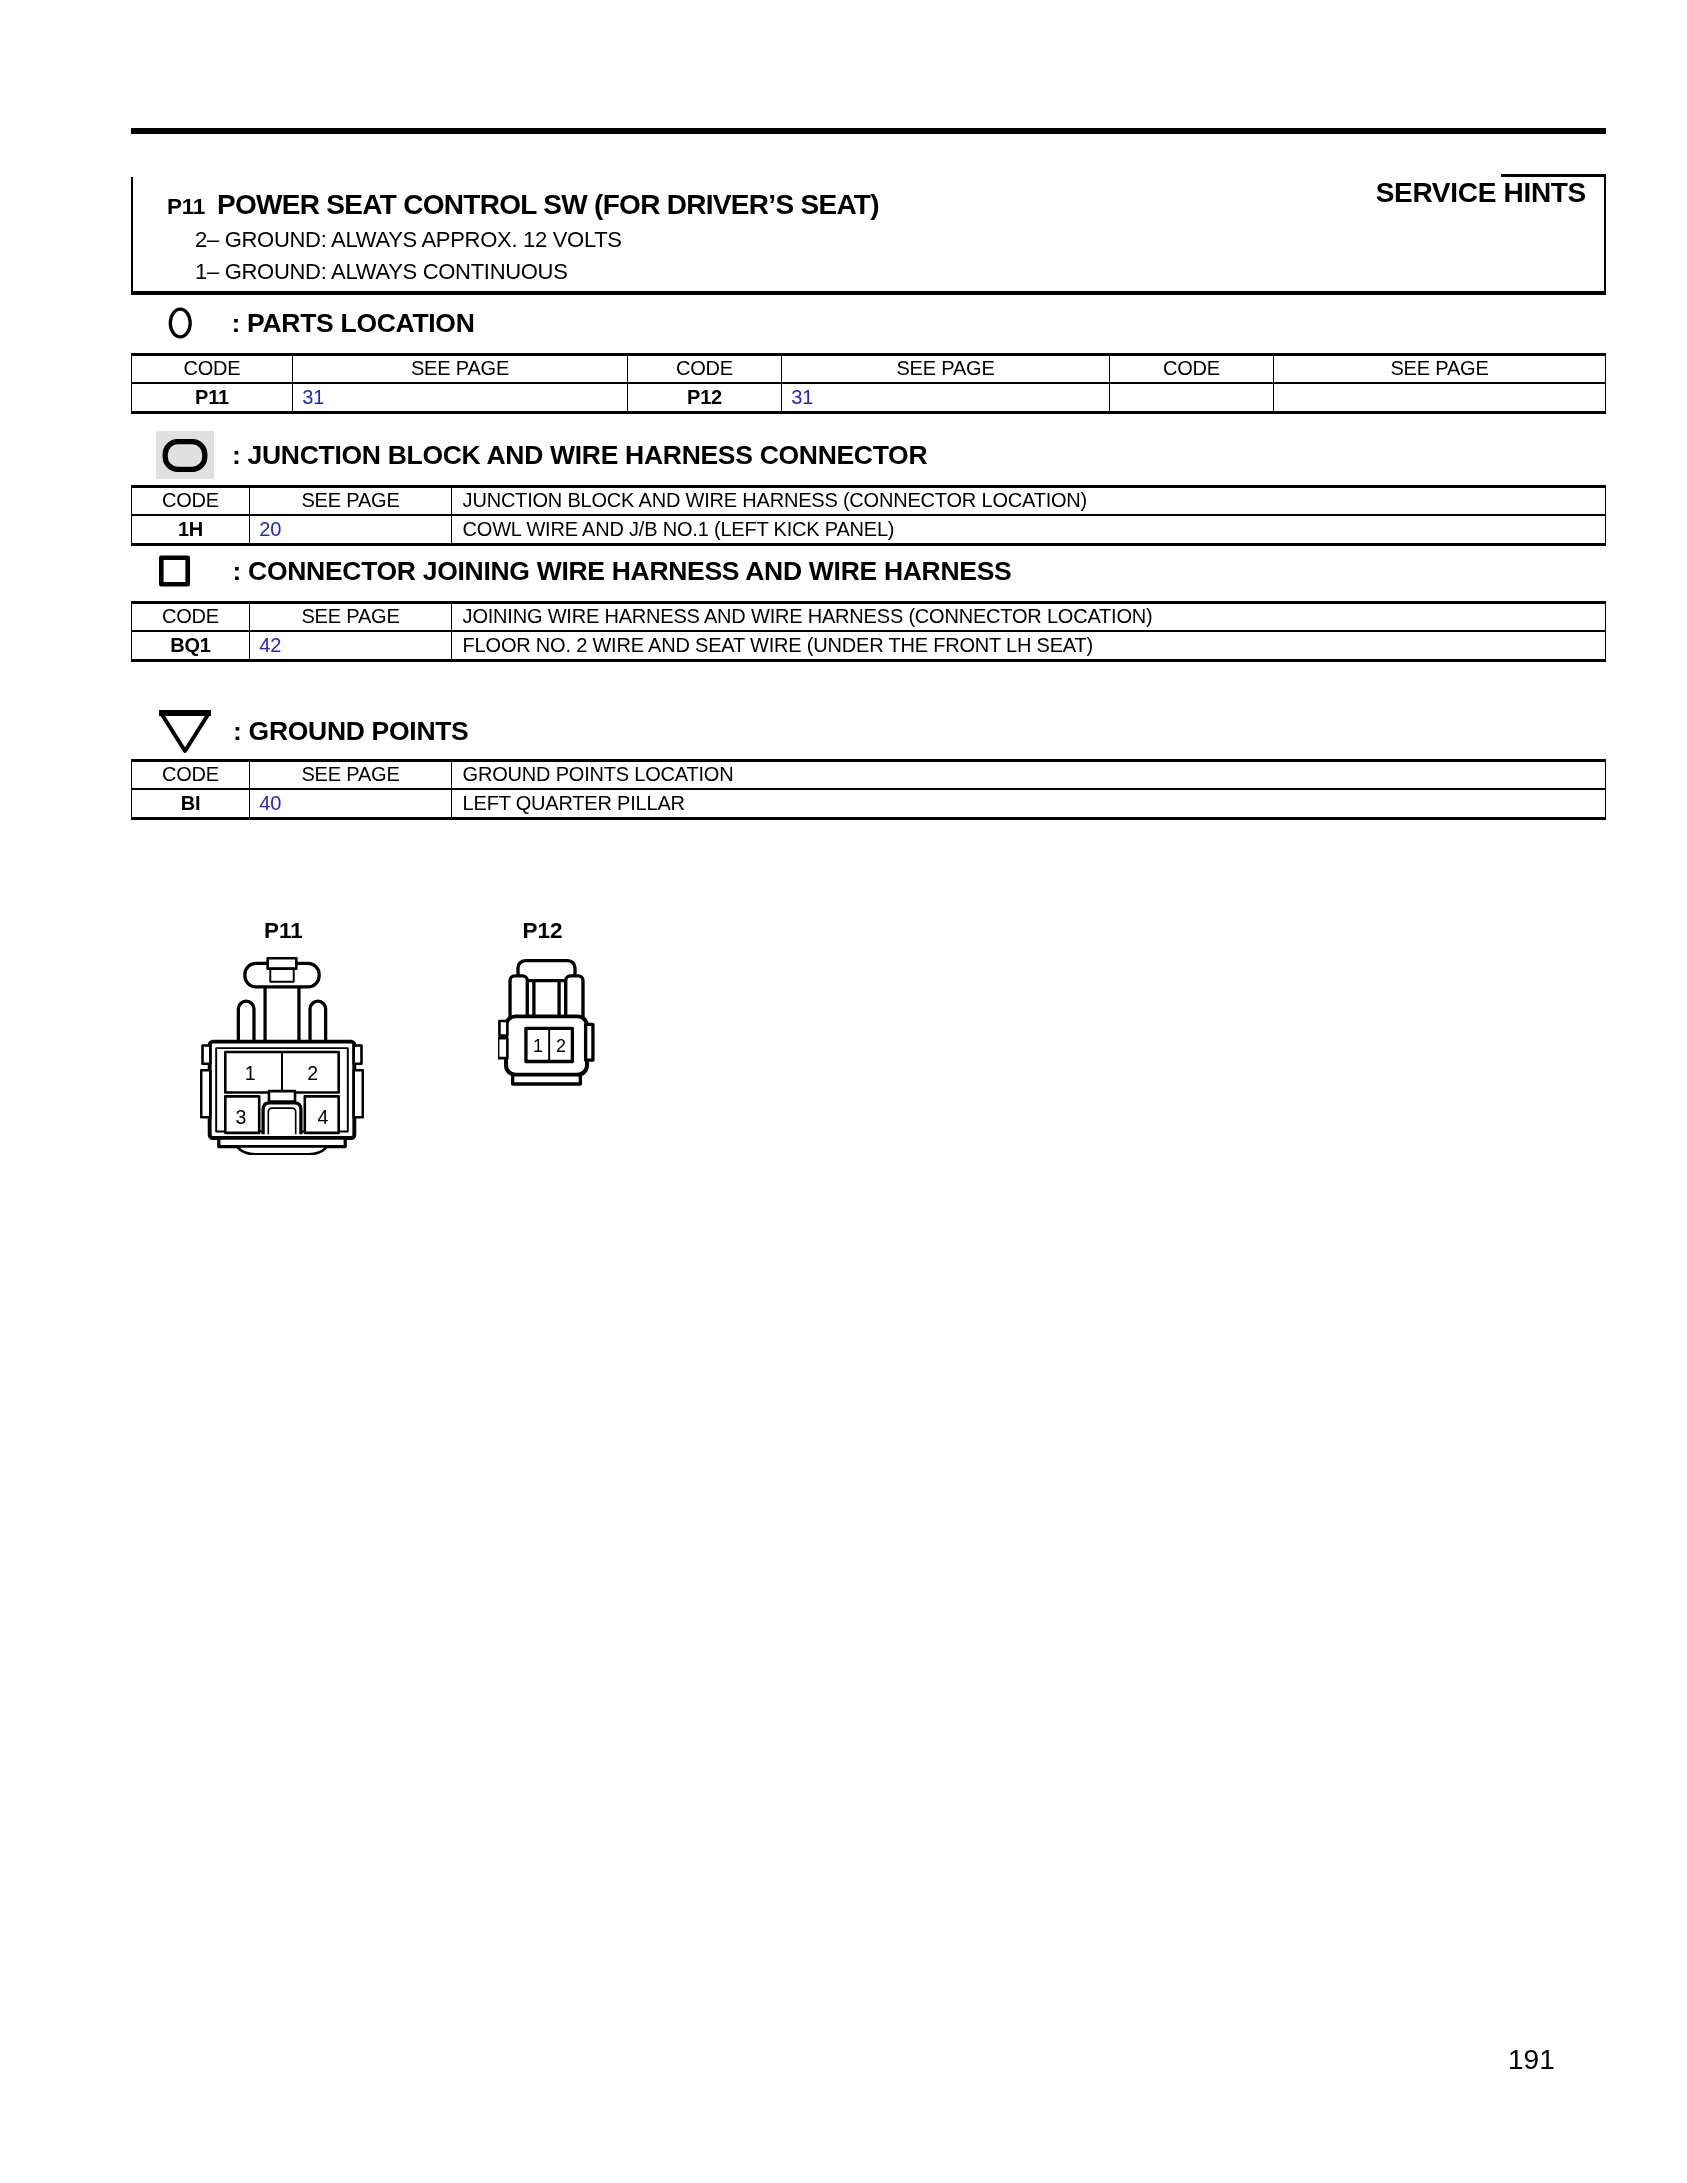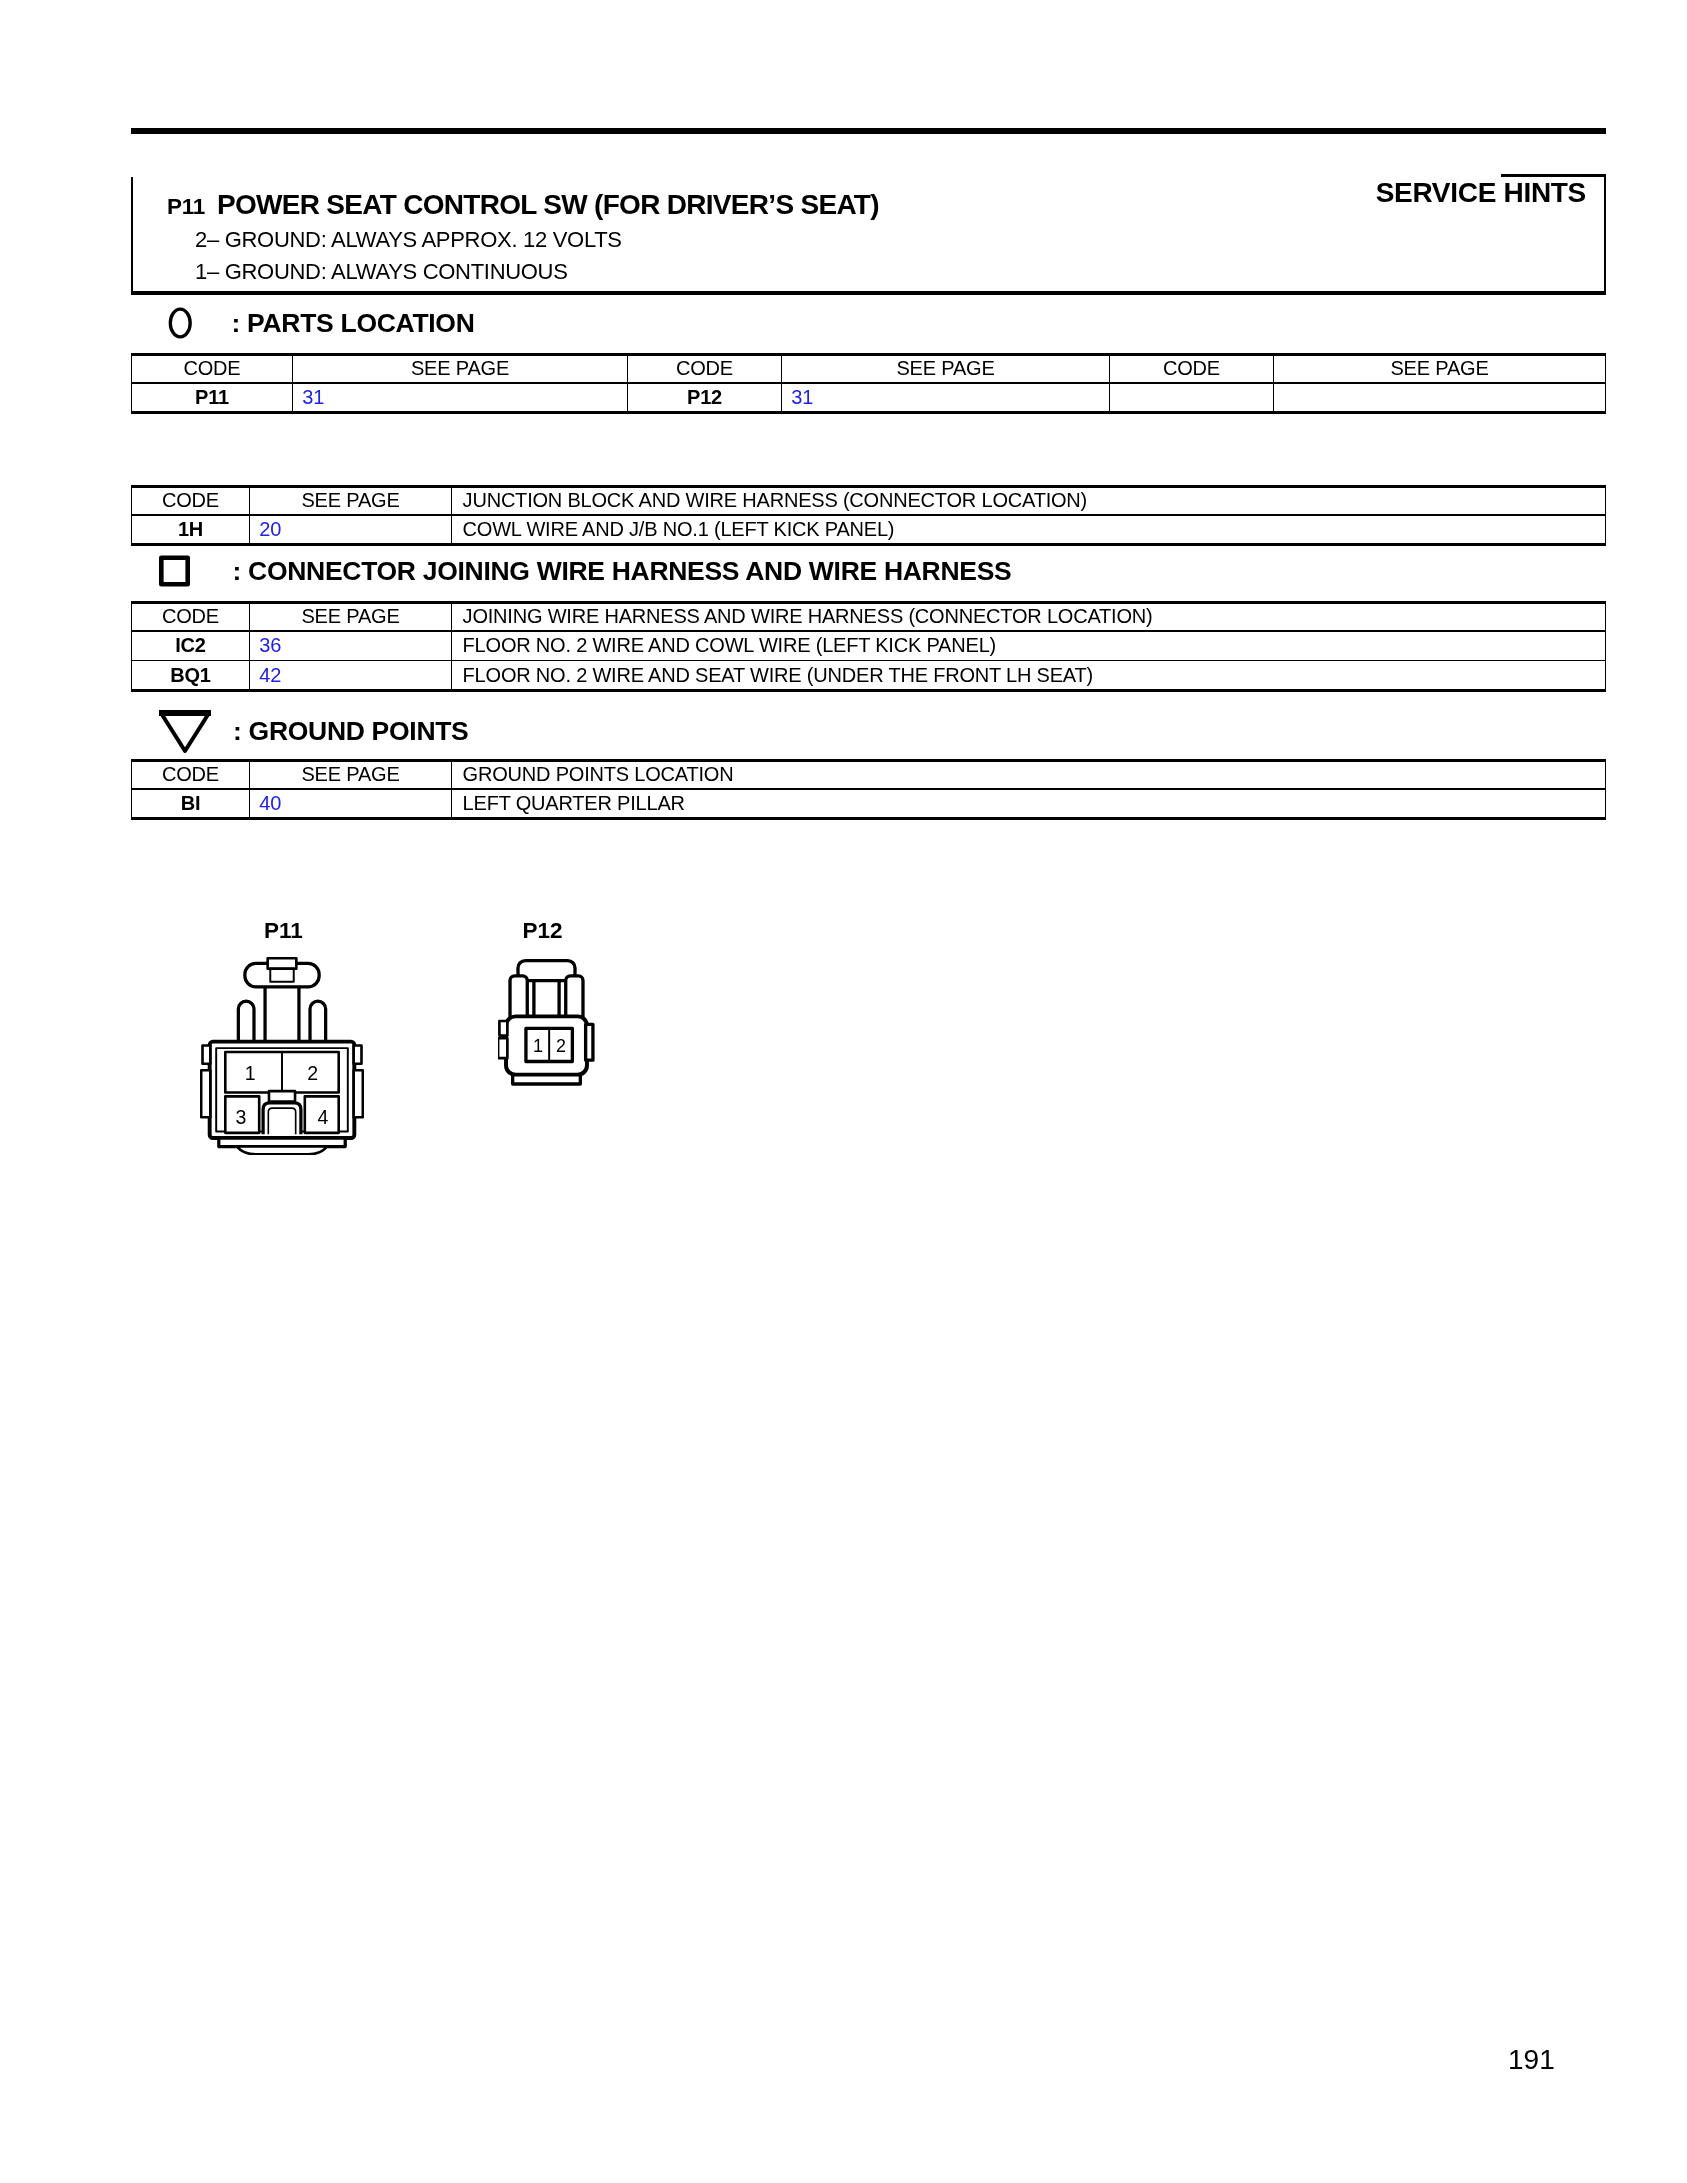--- a/index.html
+++ b/index.html
@@ -159,20 +159,28 @@
         <td class="c-code">P11</td>
         <td class="c-page">31</td>
         <td class="c-code">P12</td>
         <td class="c-page">31</td>
         <td class="c-code"></td>
         <td class="c-page"></td>
       </tr>
     </tbody>
       </table>
 
+    <div class="abs sec-head head-junction">
+      <span class="icon-box icon-gray">
+        <svg width="48" height="37" viewBox="0 0 72 56">
+            <rect class="nf" x="6" y="7" width="60" height="42" rx="19" stroke-width="8"></rect>
+          </svg>
+      </span>
+      <span class="sec-title">: JUNCTION BLOCK AND WIRE HARNESS CONNECTOR</span>
+    </div>
 
     <table class="abs tbl tbl-junction">
       <colgroup>
         <col style="width:118px">
           <col style="width:202px">
           <col style="width:1154px">
       </colgroup>
       <tbody>
           <tr class="hdr">
         <td>CODE</td>
@@ -201,25 +209,20 @@
         <col style="width:118px">
           <col style="width:202px">
           <col style="width:1154px">
       </colgroup>
       <tbody>
           <tr class="hdr">
         <td>CODE</td>
         <td>SEE PAGE</td>
         <td class="h-desc">JOINING WIRE HARNESS AND WIRE HARNESS (CONNECTOR LOCATION)</td>
       </tr>
-      <tr class="data">
-        <td class="c-code">IC2</td>
-        <td class="c-page">36</td>
-        <td class="c-desc">FLOOR NO. 2 WIRE AND COWL WIRE (LEFT KICK PANEL)</td>
-      </tr>
       <tr class="data last">
         <td class="c-code">BQ1</td>
         <td class="c-page">42</td>
         <td class="c-desc">FLOOR NO. 2 WIRE AND SEAT WIRE (UNDER THE FRONT LH SEAT)</td>
       </tr>
     </tbody>
       </table>
 
     <div class="abs sec-head head-ground">
       <span class="icon-box">

